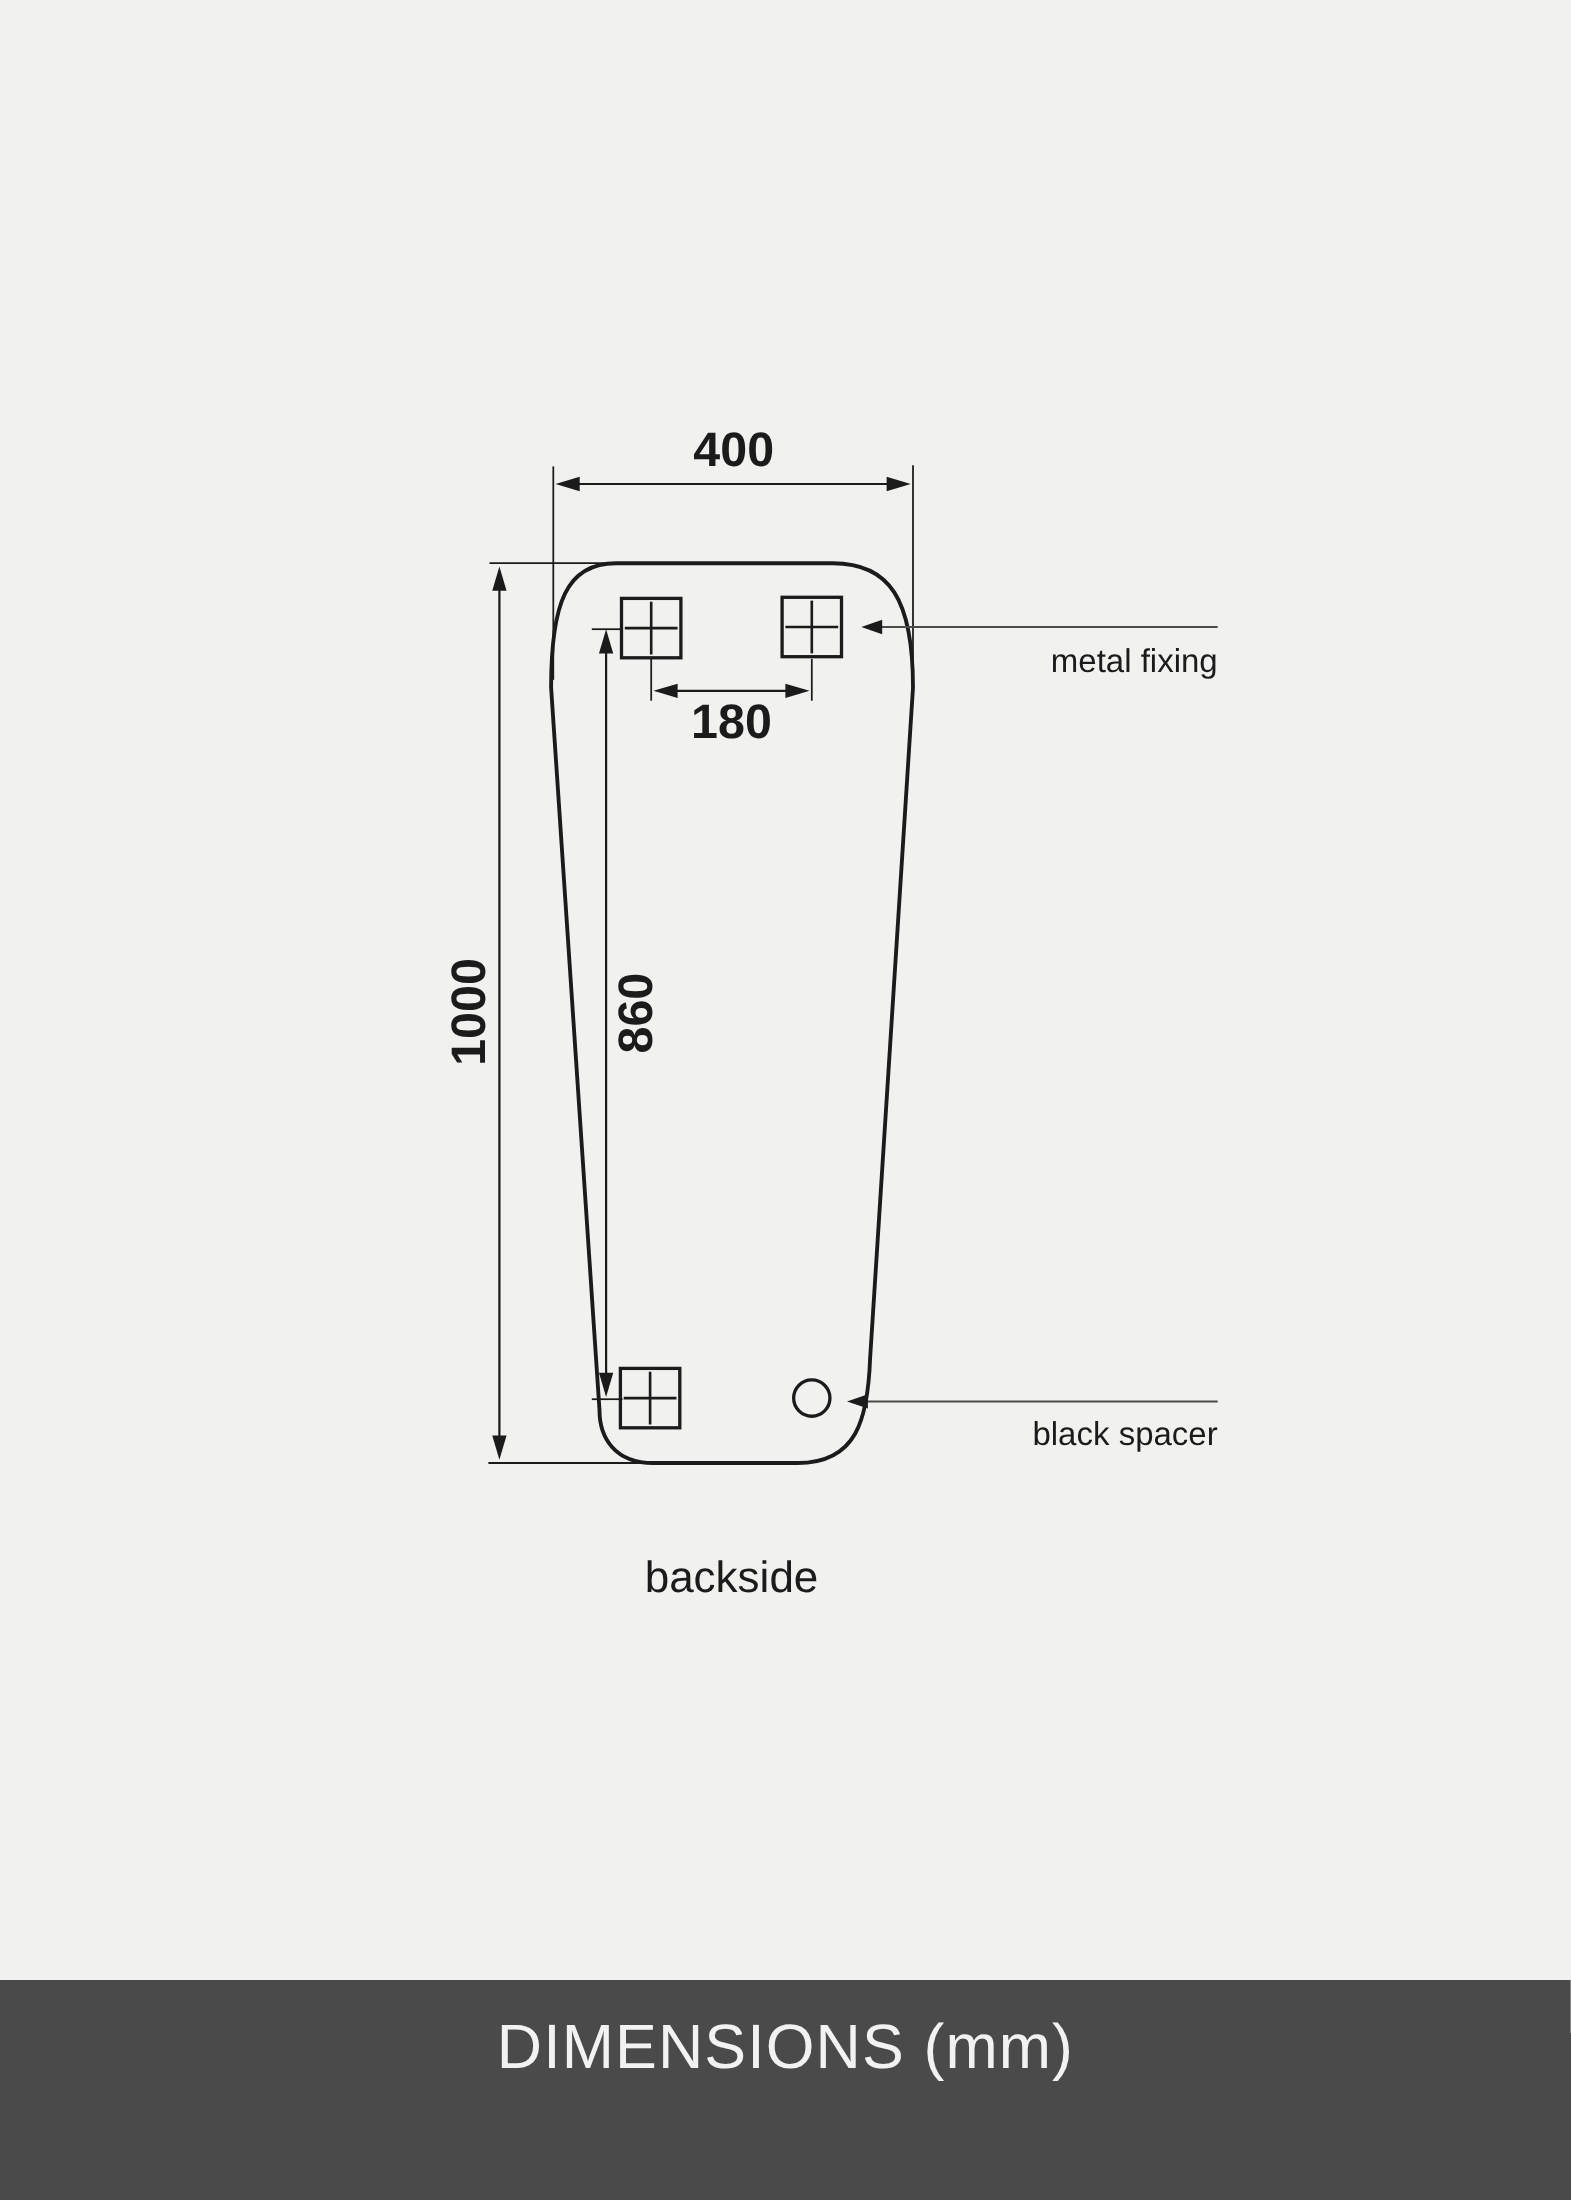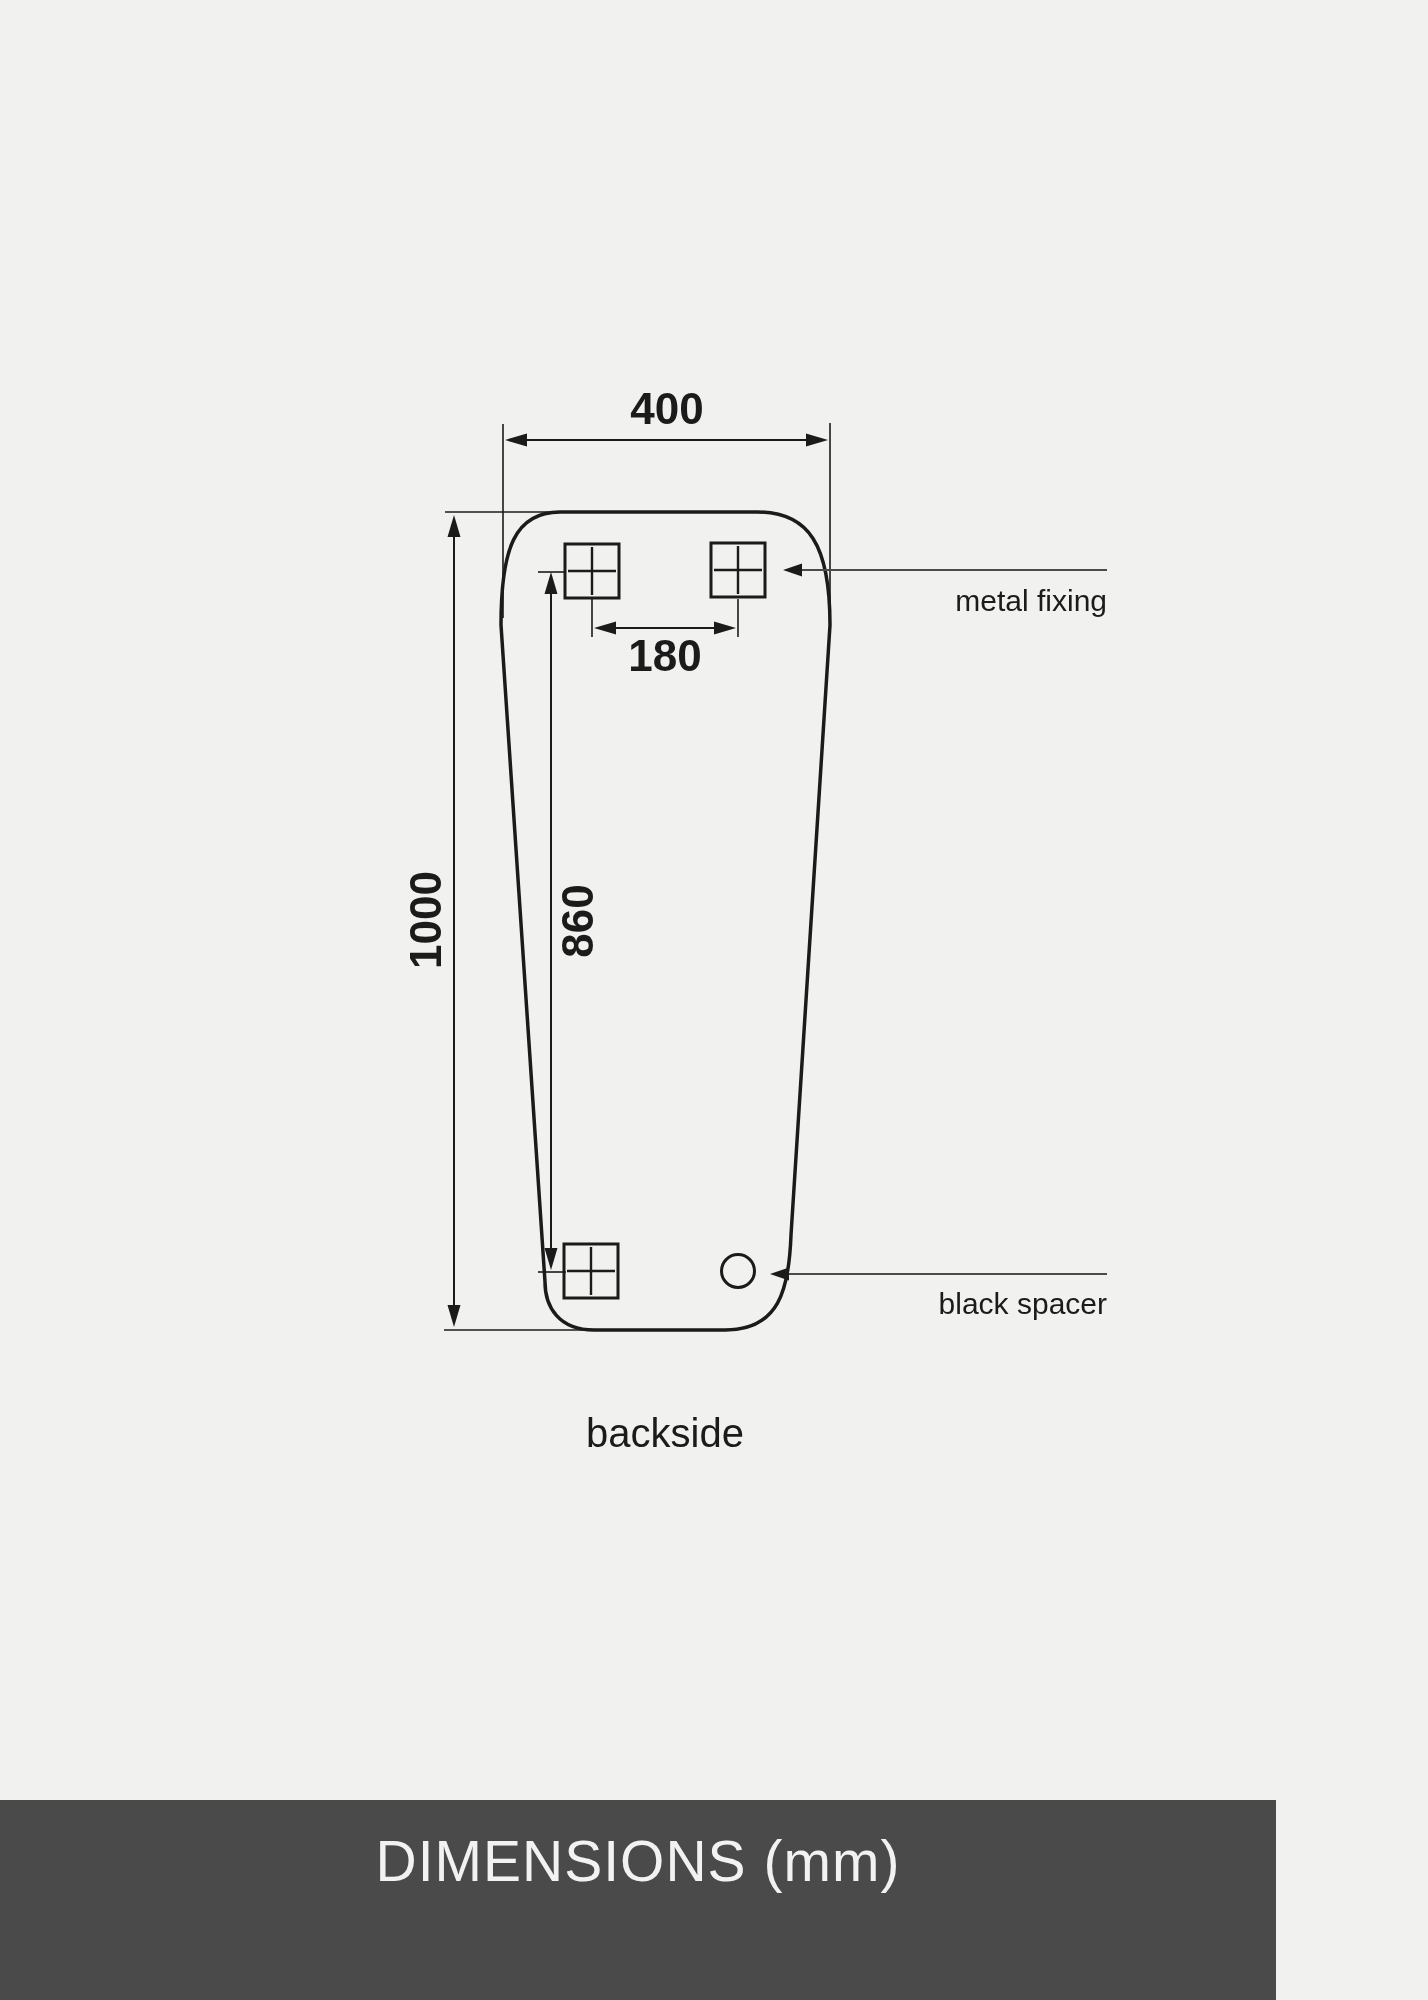--- a/index.html
+++ b/index.html
@@ -71,21 +71,21 @@
   .view-text {
     font-family: "Liberation Sans", sans-serif;
     font-size: 40px;
     font-weight: 500;
     fill: #1b1b1b;
   }
   .footer {
     position: absolute;
     left: 0;
     top: 1800px;
-    width: 1276px;
+    width: 1428px;
     height: 200px;
     background: #4a4a4a;
     display: flex;
     align-items: flex-start;
     justify-content: center;
   }
   .footer-title {
     margin-top: 28px;
     color: #f2f2f2;
     font-size: 57px;

